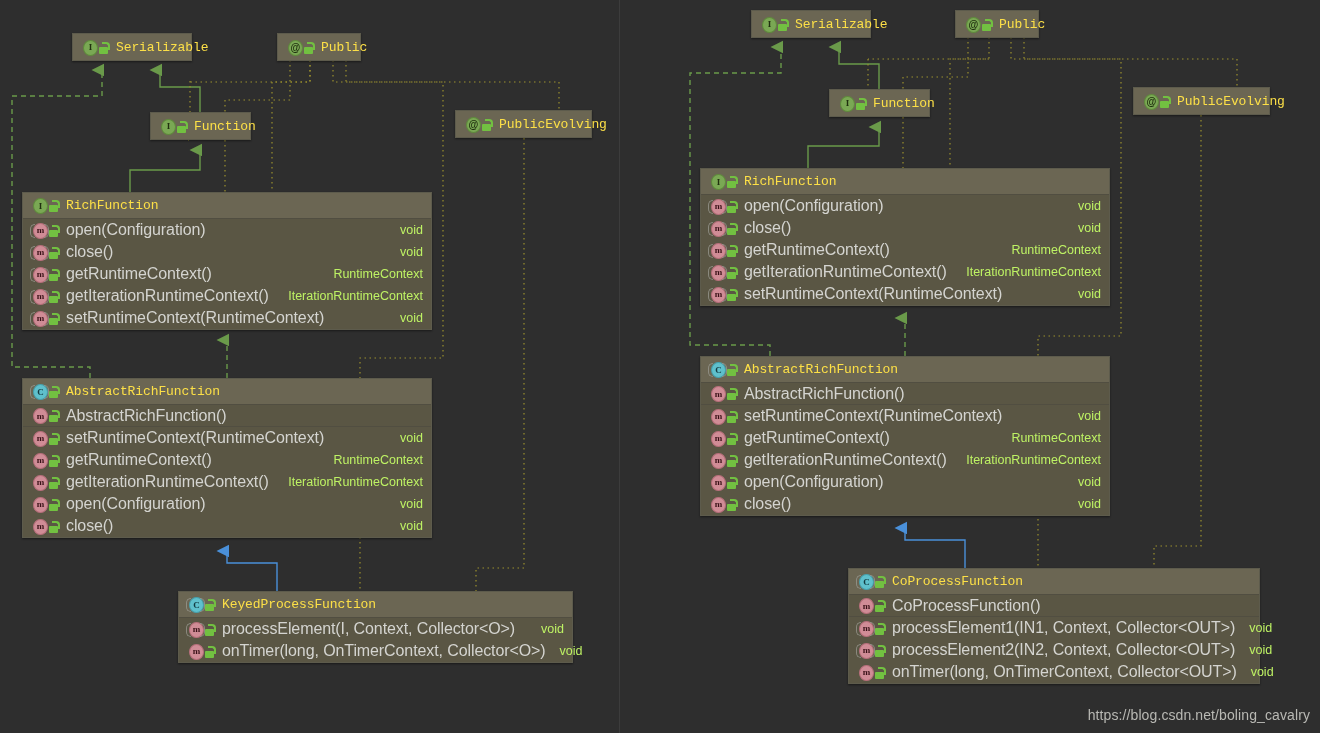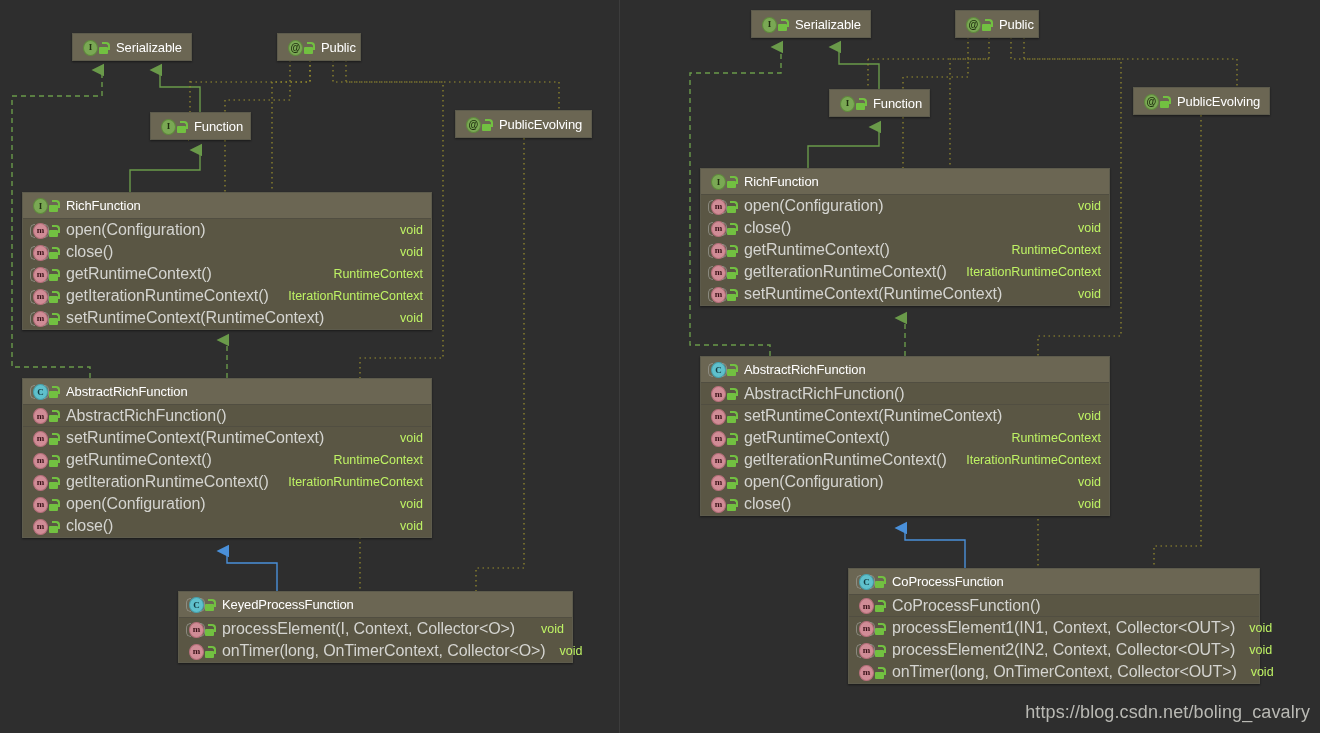--- a/index.html
+++ b/index.html
@@ -63,23 +63,24 @@
     font-size: 16px;
     letter-spacing: -.1px;
   }
   .row .mtype {
     margin-left: auto;
     padding-left: 14px;
     color: #bef264;
     font-size: 12.5px;
   }
   .hdr .cname {
-    color: #ffffff;
+    color: #fde047;
     font-size: 13px;
     letter-spacing: -.1px;
+    font-family: Liberation Mono, monospace;
   }
 
   
   .icn {
     flex: 0 0 auto;
     display: inline-block;
     position: relative;
     width: 15px;
     height: 15px;
     margin-right: 3px;
@@ -137,21 +138,21 @@
     border-left: none;
     border-radius: 0 4px 0 0;
   }
 
   
   .watermark {
     position: absolute;
     right: 10px;
     bottom: 10px;
     color: #b9b9b4;
-    font-size: 18px;
+    font-size: 14px;
     font-family: "Liberation Sans", sans-serif;
     letter-spacing: .1px;
     margin-left: 32px;
   }
 </style>
 </head>
 <body>
 
 <div id="stage" style="width: 1320px; height: 733px; background: rgb(46, 46, 46);">
 

